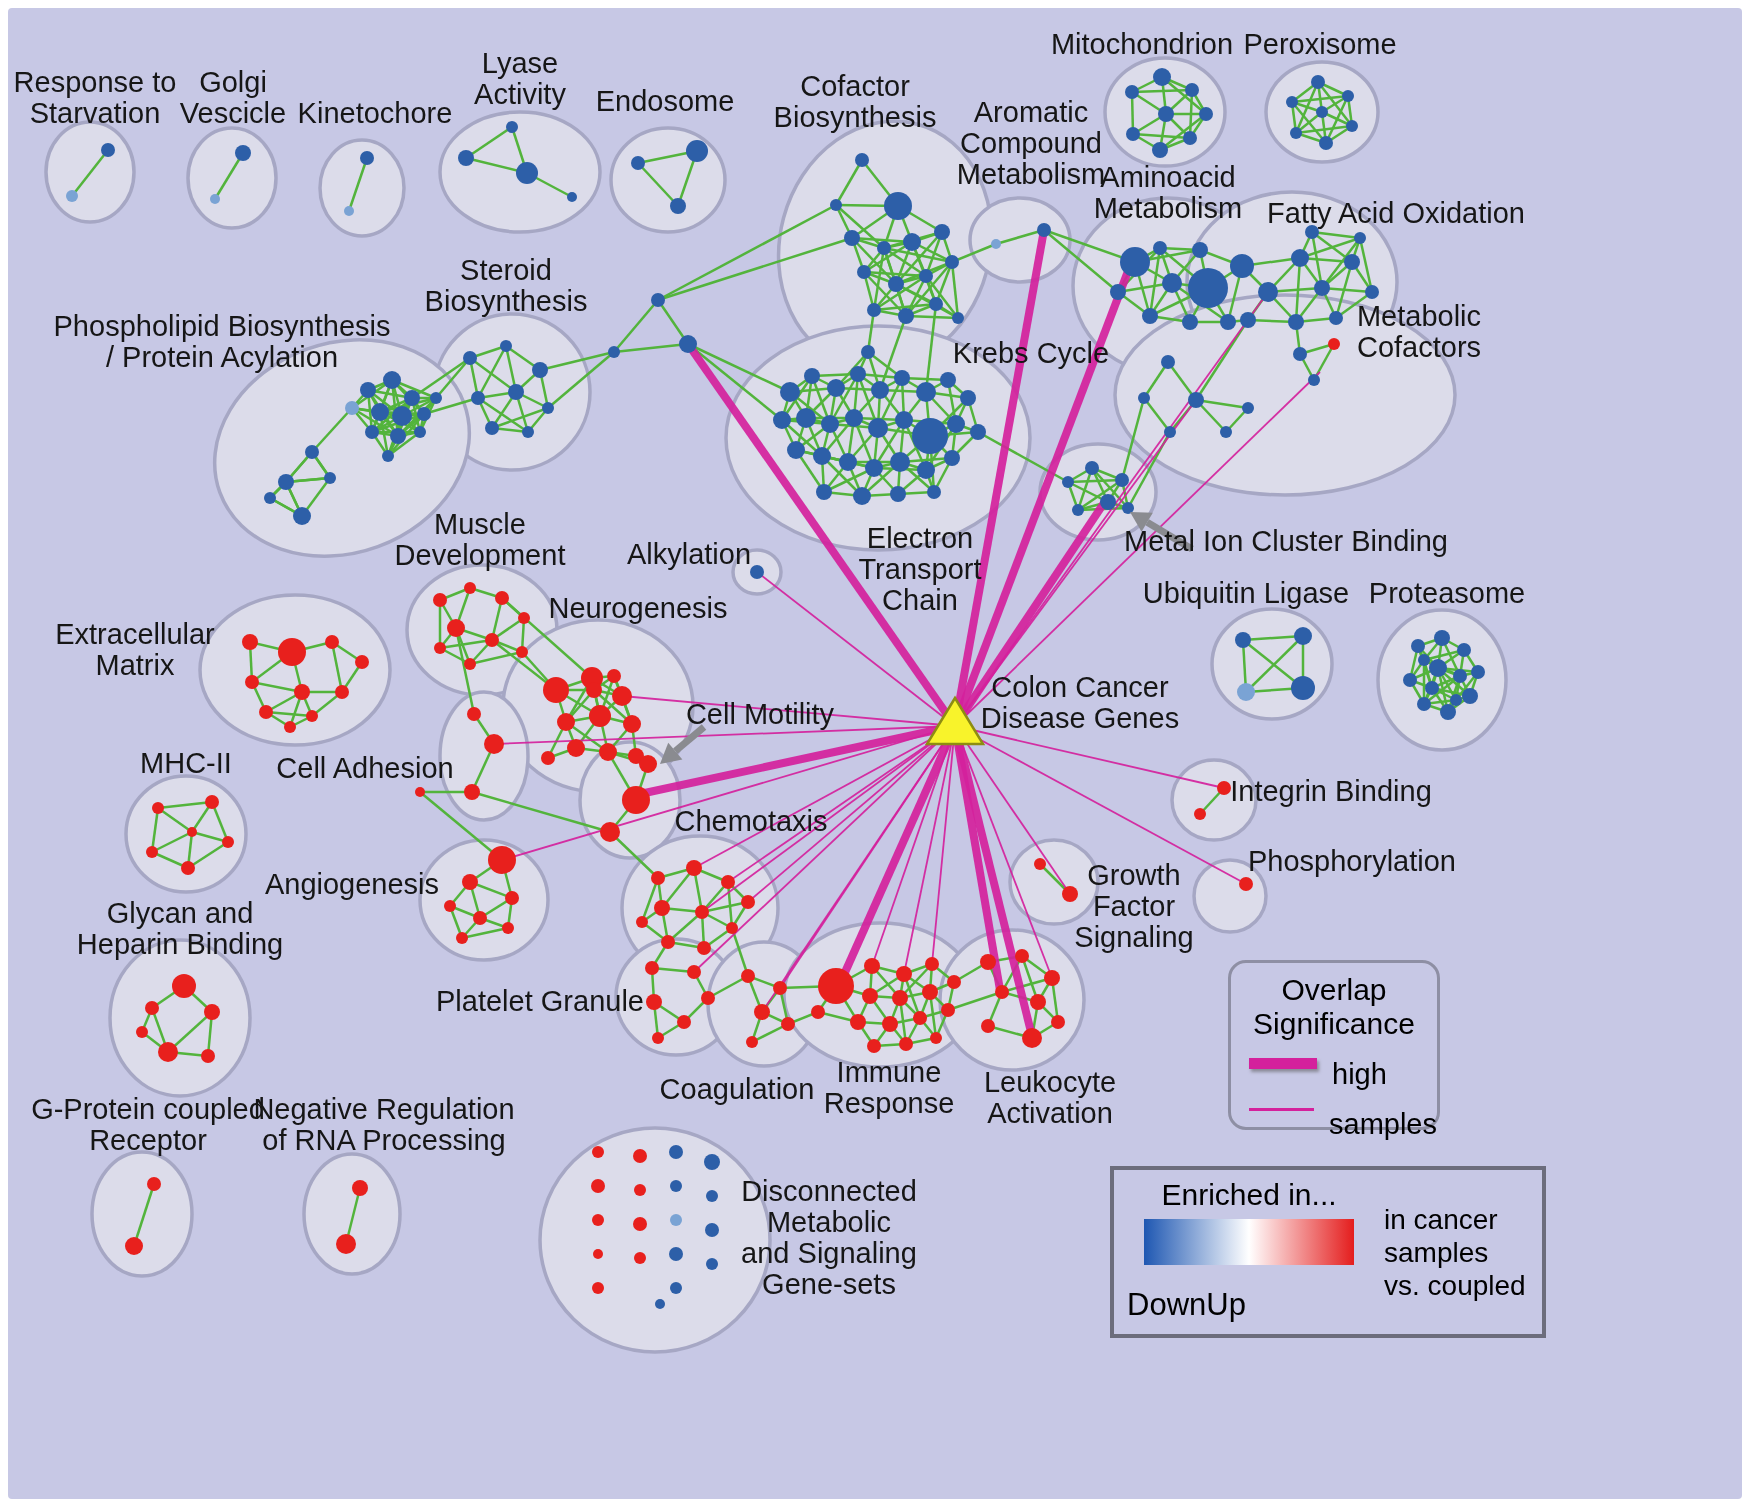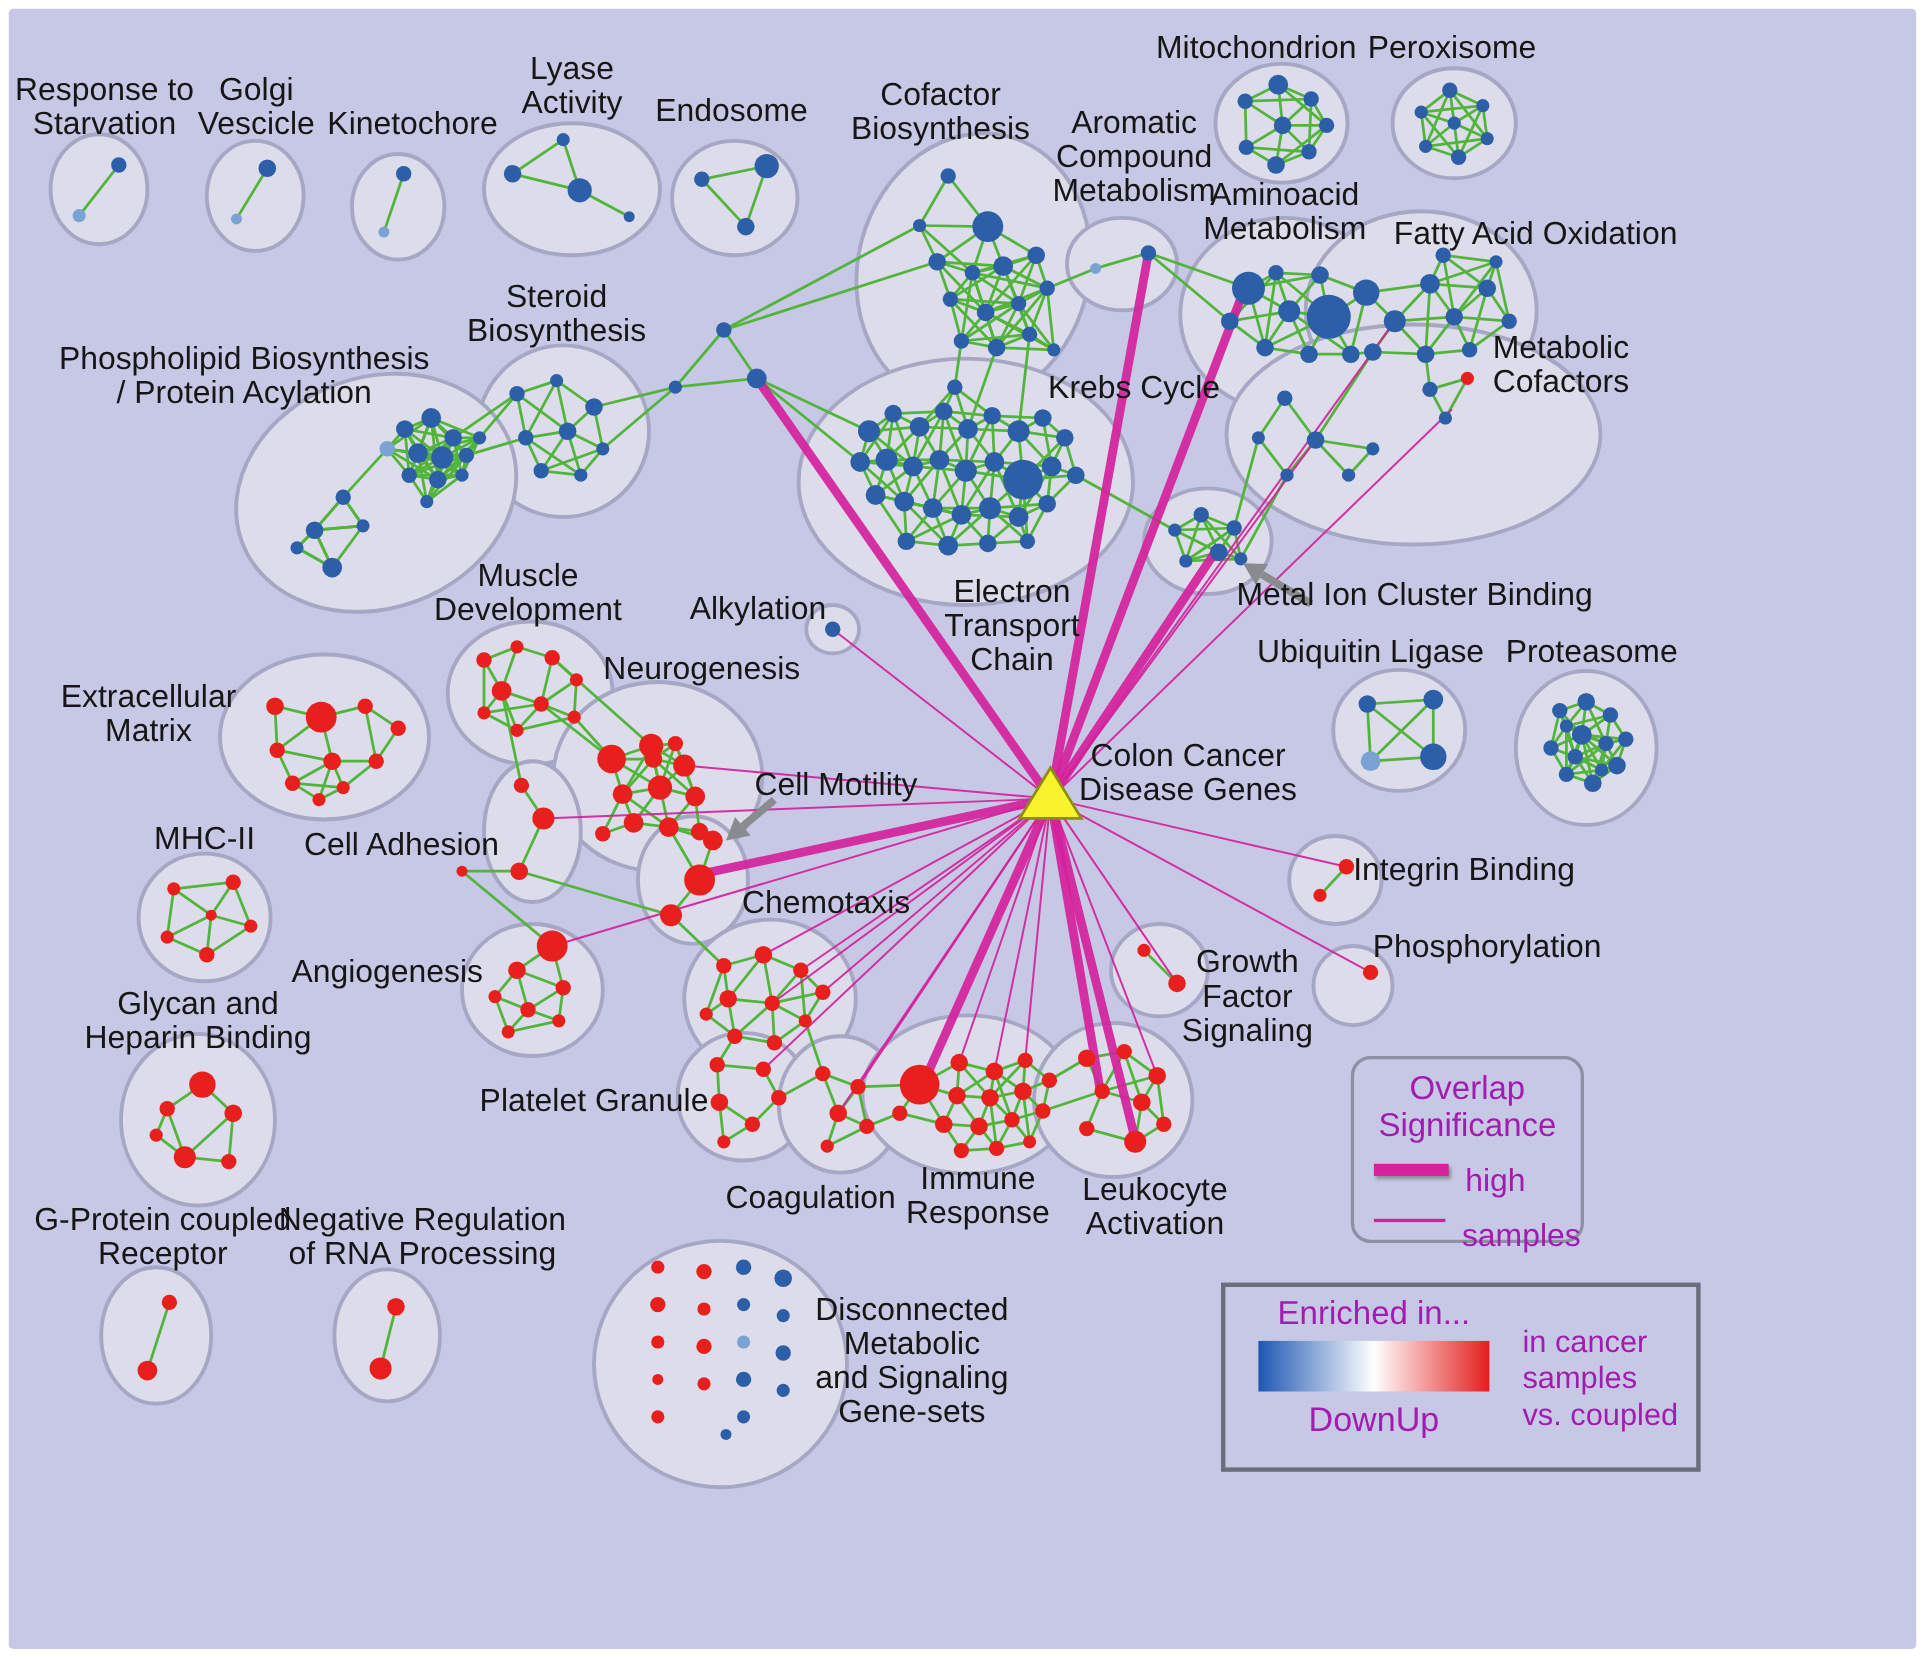--- a/index.html
+++ b/index.html
@@ -1,29 +1,29 @@
 <!DOCTYPE html>
 <html><head>
 <meta charset="utf-8">
 <style>
   html,body{margin:0;padding:0;background:#ffffff;font-family:"Liberation Sans",sans-serif;}
   .page{position:relative;width:1750px;height:1507px;background:#ffffff;overflow:hidden;}
   svg{position:absolute;left:0;top:0;}
   svg text{font-family:"Liberation Sans",sans-serif;font-size:29px;fill:#161616;}
-  .box{position:absolute;background:#c7c8e5;box-sizing:border-box;color:#a21caf;}
+  .box{position:absolute;background:#c7c8e5;box-sizing:border-box;color:#000000;}
   .overlap-box{left:1228px;top:960px;width:212px;height:170px;border:3px solid #8e8fa4;border-radius:18px;}
   .ov-title{text-align:center;font-size:30px;line-height:34px;margin-top:10px;}
   .ov-row{display:flex;align-items:flex-start;margin:17px 0 0 18px;gap:15px;font-size:29px;}
   .swatch-high{display:inline-block;width:68px;height:11px;background:#d4219c;box-shadow:2px 3px 3px rgba(90,90,90,.55);}
   .swatch-mod{display:inline-block;width:68px;height:3px;background:#d4219c;}
   .enriched-box{left:1110px;top:1166px;width:436px;height:172px;border:4px solid #6c6d7c;display:flex;}
   .en-left{width:270px;display:flex;flex-direction:column;align-items:center;padding-top:8px;}
   .en-title{font-size:30px;}
   .en-bar{width:210px;height:46px;margin-top:7px;background:linear-gradient(to right,#1e57b2,#ffffff 50%,#e41d1d);}
-  .en-ends{width:244px;display:flex;justify-content:center;font-size:31px;margin-top:8px;}
+  .en-ends{width:244px;display:flex;justify-content:flex-start;font-size:31px;margin-top:22px;}
   .en-note{flex:1;display:flex;flex-direction:column;justify-content:center;align-items:flex-start;text-align:center;font-size:28px;line-height:33px;padding-right:4px;}
 </style>
 </head>
 <body>
 
 <div class="page">
   <svg id="net" width="1750" height="1507" viewBox="0 0 1750 1507">
       <rect x="8" y="8" width="1734" height="1491" rx="4" fill="#c7c8e5"></rect>
       <ellipse cx="90" cy="172" rx="44" ry="50" fill="#dcdcea" stroke="#a6a7c4" stroke-width="3.5"></ellipse>
       <ellipse cx="232" cy="178" rx="44" ry="50" fill="#dcdcea" stroke="#a6a7c4" stroke-width="3.5"></ellipse>

